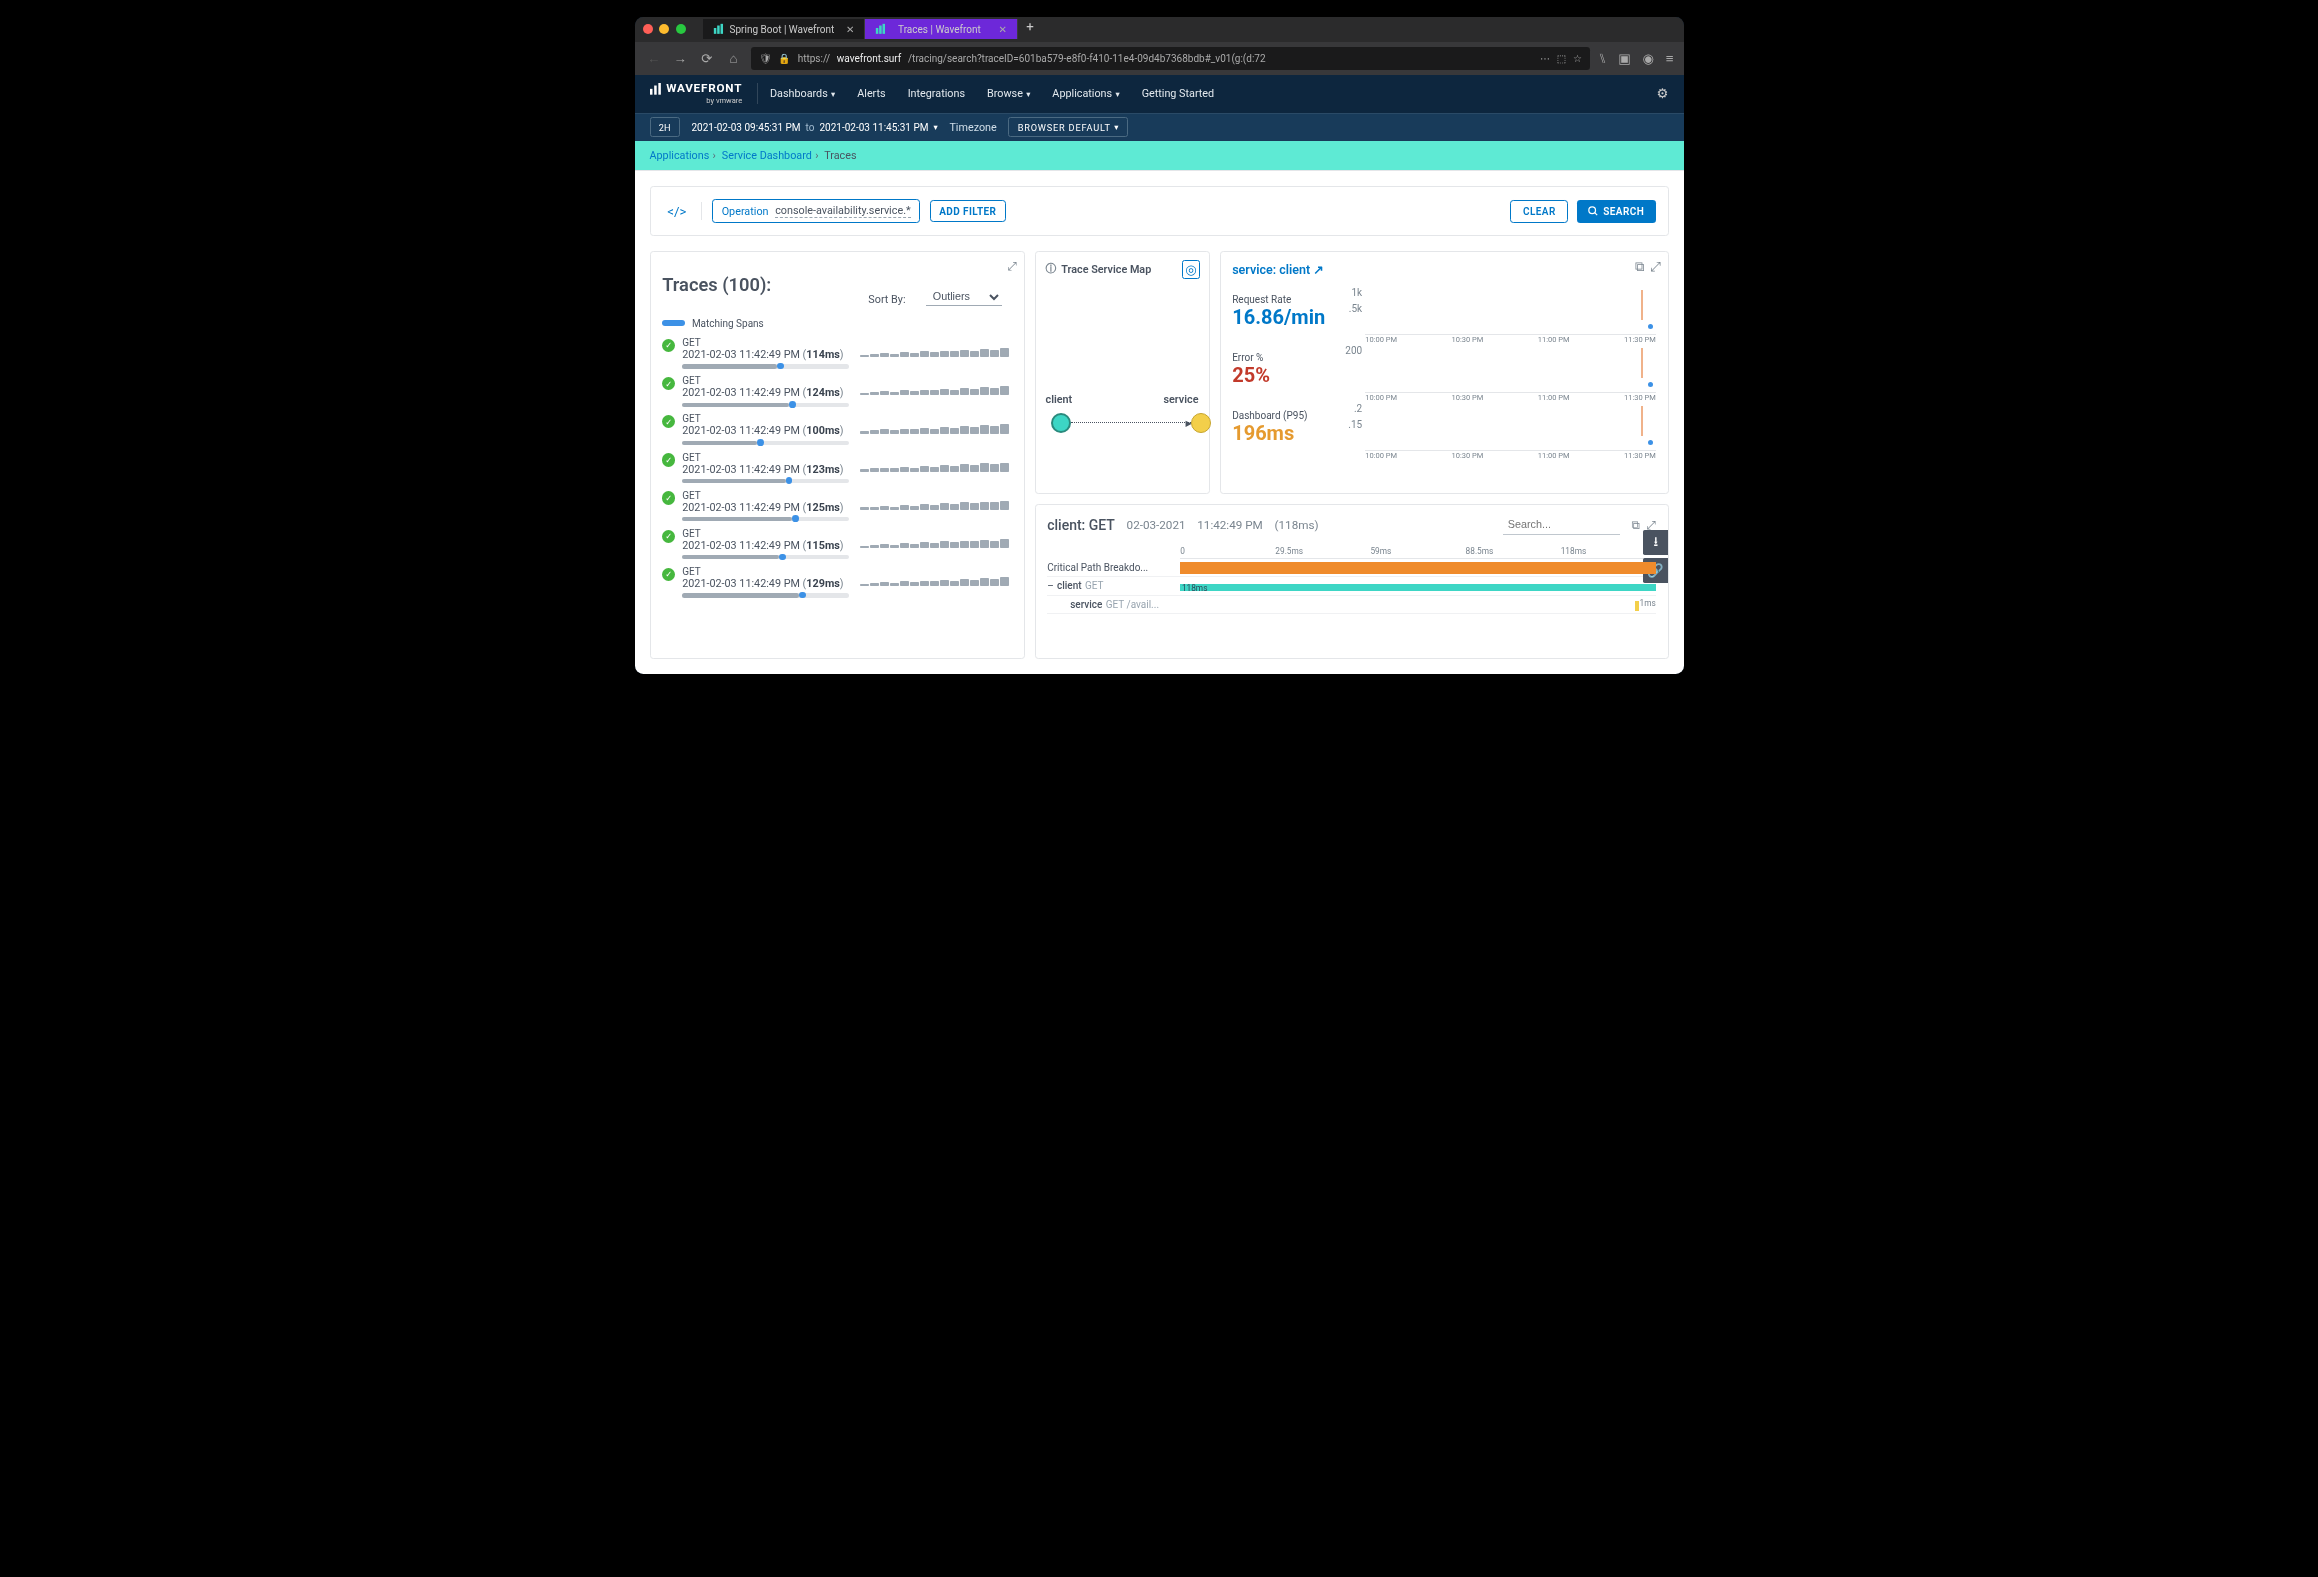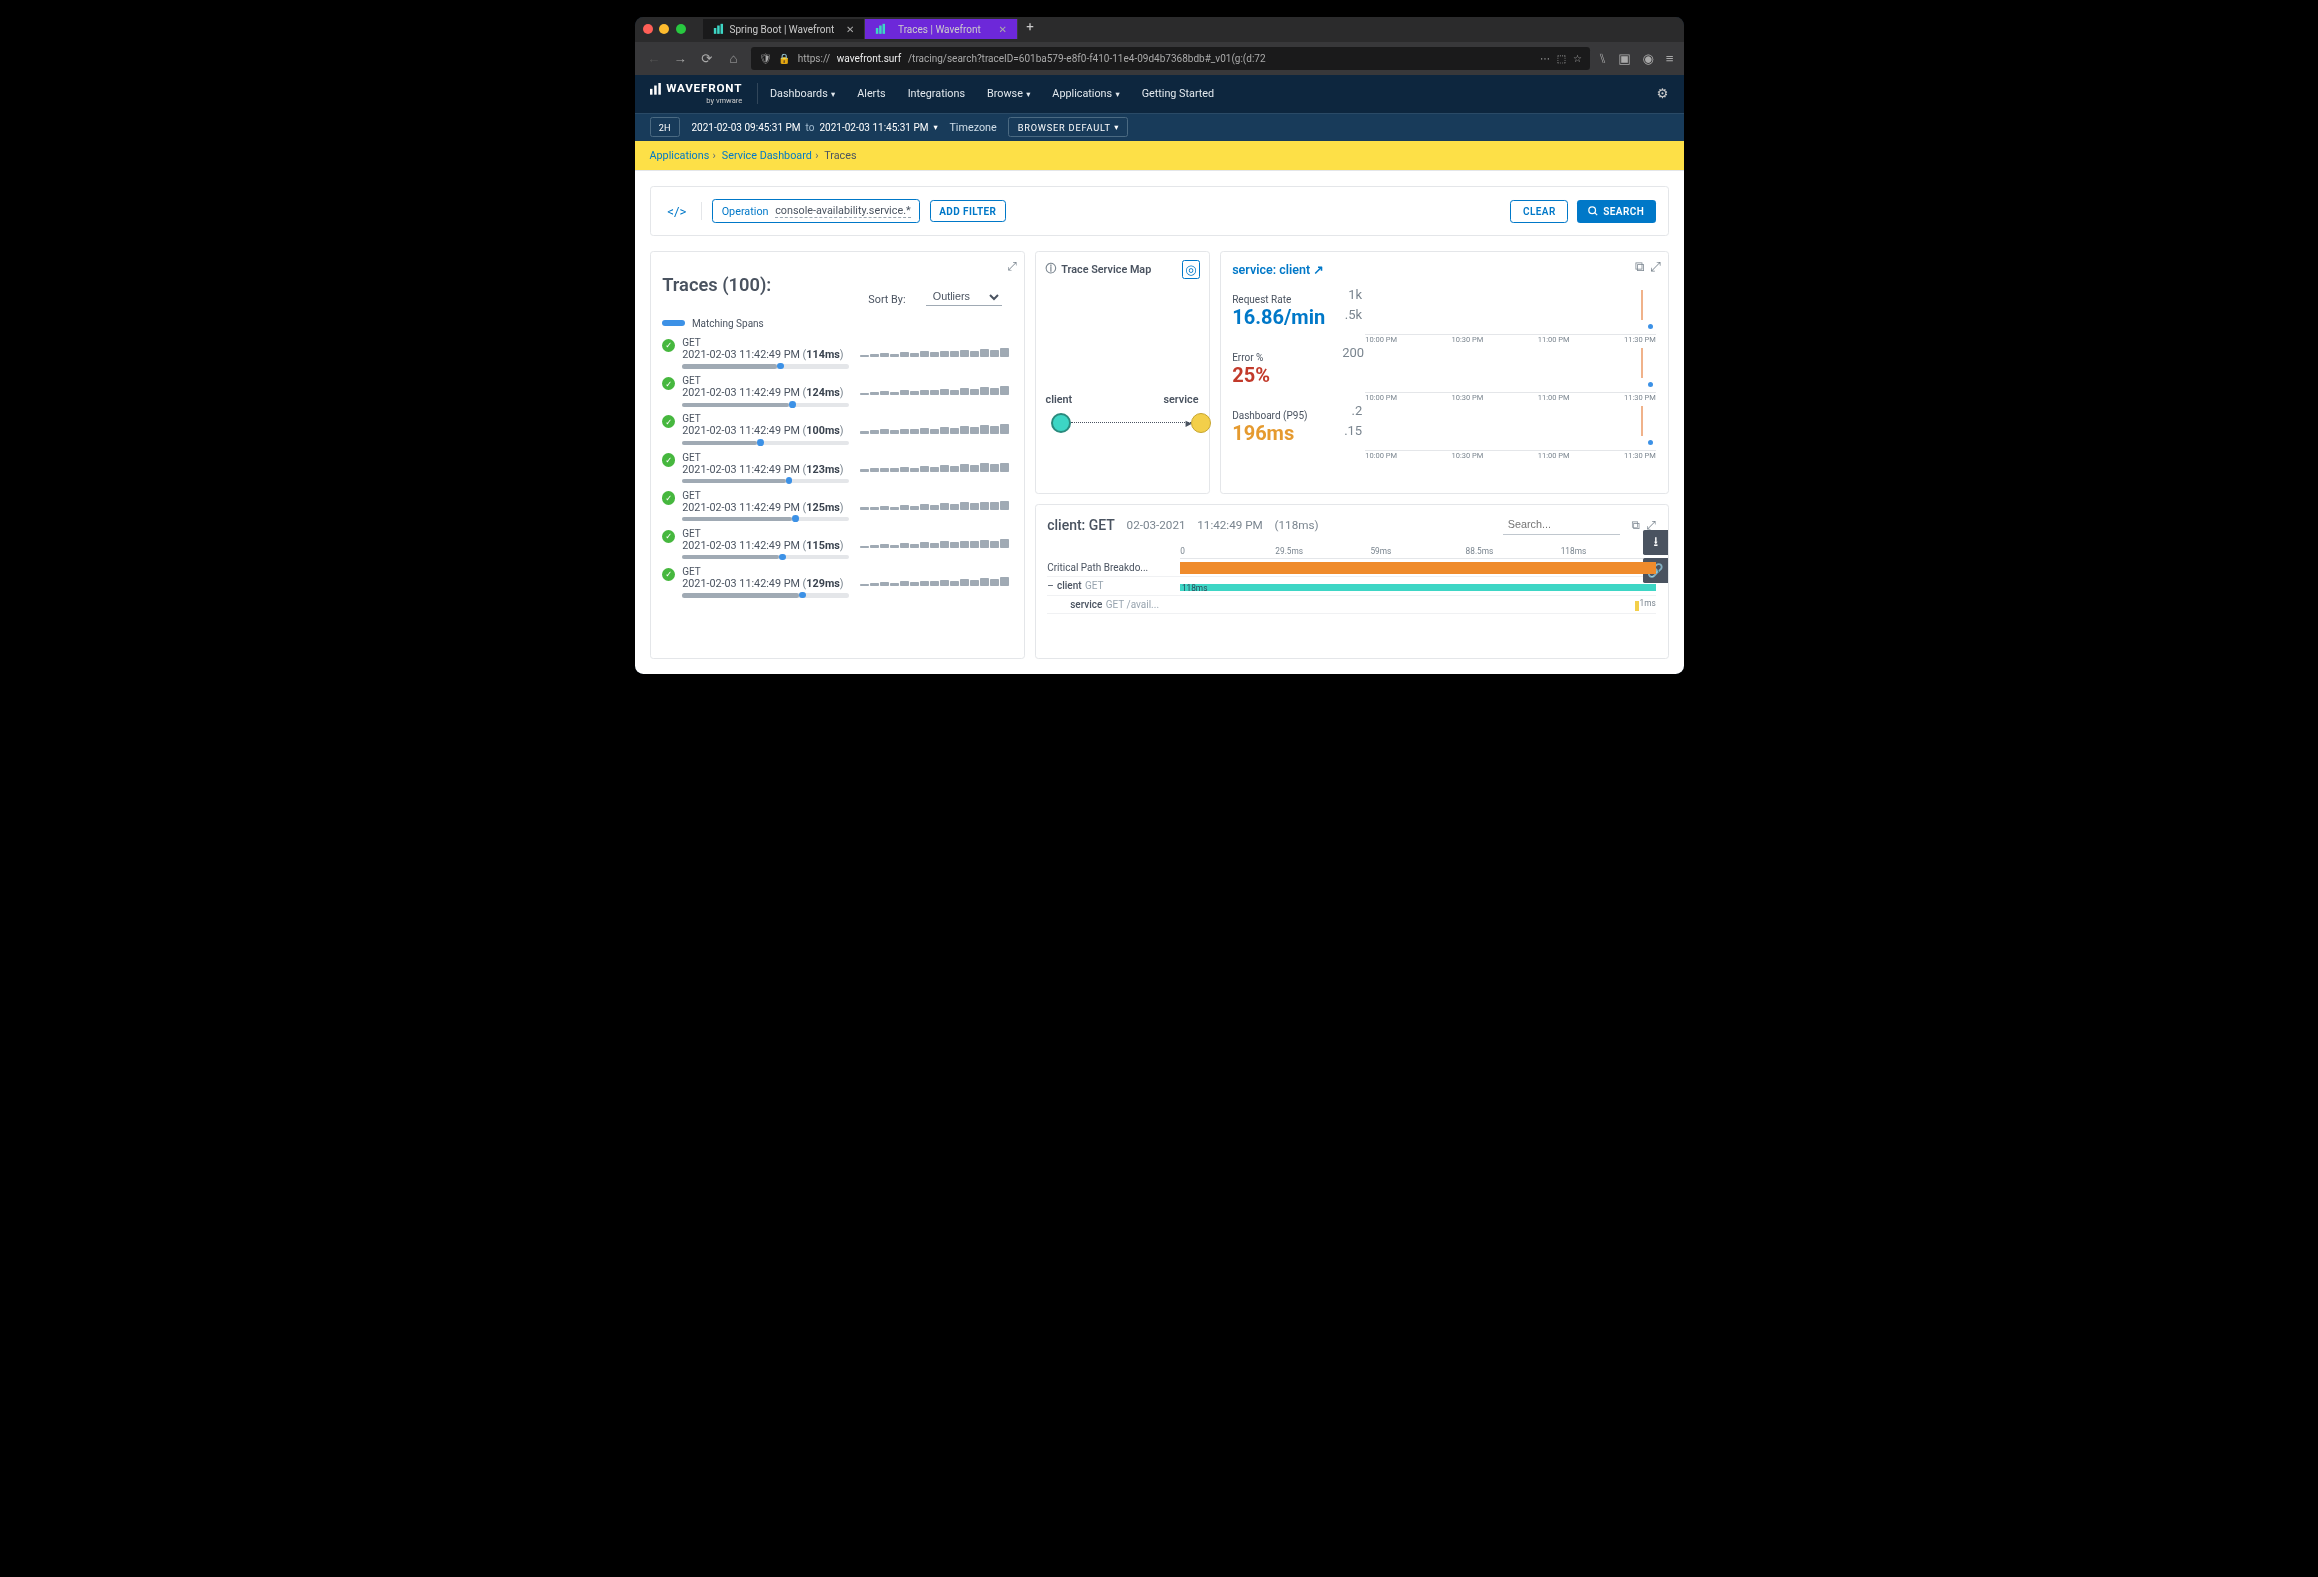--- a/index.html
+++ b/index.html
@@ -28,21 +28,21 @@
 .brand-sub { font-size: 7.5px; color: #ccc; text-align: right; margin-top: 1.7px; }
 .navitems { display: flex; gap: 22px; }
 .navitem { color: #e3e9ee; font-size: 10.8px; cursor: pointer; display: flex; align-items: center; gap: 3.3px; }
 .gear-right { position: absolute; right: 15px; color: #ccc; cursor: pointer; }
 .timebar { background: #183b5a; height: 28px; display: flex; align-items: center; padding: 0 15px; gap: 11.7px; border-top: 0.8px solid rgba(255,255,255,0.08); }
 .time-chip, .tz-select { border: 0.8px solid #4b6a82; color: #fff; font-size: 9.2px; padding: 3.3px 8.3px; border-radius: 2.5px; cursor: pointer; display: flex; align-items: center; gap: 3.3px; }
 .time-range { color: #fff; font-size: 10px; display: flex; align-items: center; gap: 5px; }
 .time-range .to-word { color: #a3bcd0; }
 .tz-label { color: #d0dee9; font-size: 10.8px; }
 .tz-select { letter-spacing: 0.8px; }
-.crumb-bar { background: #fde047; border-bottom: 0.8px solid #e4e6e9; padding: 8.3px 15px; font-size: 10.8px; }
+.crumb-bar { background: #5eead4; border-bottom: 0.8px solid #e4e6e9; padding: 8.3px 15px; font-size: 10.8px; }
 .crumb-bar a { color: #0078c8; text-decoration: none; }
 .crumb-bar .sep { margin: 0 3.3px; color: #5a6a77; }
 .crumb-bar .current { color: #4a5360; }
 .filter-row { background: #fff; border: 0.8px solid #e4e6e9; margin: 15px; border-radius: 3.3px; padding: 11.7px 11.7px; display: flex; align-items: center; gap: 10px; }
 .code-icon { color: #0078c8; padding: 0 5px; cursor: pointer; }
 .filter-chip { border: 0.8px solid #0078c8; border-radius: 3.3px; padding: 4.2px 8.3px; display: flex; gap: 6.7px; align-items: center; font-size: 10.8px; }
 .filter-chip .key { color: #0078c8; }
 .filter-chip .val { color: #4a5360; border-bottom: 0.8px dashed #99a5b0; }
 .add-filter { border: 0.8px solid #0078c8; color: #0078c8; font-size: 10px; padding: 4.2px 8.3px; border-radius: 3.3px; cursor: pointer; font-weight: 700; letter-spacing: 0.4px; }
 .filter-right { margin-left: auto; display: flex; gap: 8.3px; }
@@ -84,21 +84,21 @@
 .label-service { right: 0; }
 .edge-line { position: absolute; top: 146px; left: 25px; width: 122px; border-top: 1.7px dotted #4a5360; }
 .edge-arrow { position: absolute; top: 142px; left: 140px; color: #4a5360; font-size: 8.3px; }
 .stats-panel { flex: 1; padding: 10px 11.7px; position: relative; }
 .stats-title { color: #0078c8; font-size: 12.5px; font-weight: 600; cursor: pointer; }
 .stat-row { display: flex; align-items: center; margin-top: 10px; }
 .stat-block { width: 108px; }
 .stat-label { font-size: 10px; color: #4a5360; }
 .stat-value { font-size: 20px; font-weight: 700; }
 .mini-chart { flex: 1; position: relative; height: 48px; border-bottom: 0.8px solid #e4e6e9; }
-.y-ticks { position: absolute; left: -23px; top: 0; font-size: 13px; color: #7a858f; display: flex; flex-direction: column; gap: 5px; text-align: right; width: 20px; }
+.y-ticks { position: absolute; left: -23px; top: 0; font-size: 10px; color: #7a858f; display: flex; flex-direction: column; gap: 5px; text-align: right; width: 20px; }
 .x-ticks { position: absolute; bottom: -10px; left: 0; right: 0; display: flex; justify-content: space-between; font-size: 7.5px; color: #7a858f; }
 .chart-dot2 { position: absolute; right: 3.3px; bottom: 5px; width: 5px; height: 5px; border-radius: 50%; background: #3c91e6; }
 .errline { position: absolute; right: 13.3px; top: 3.3px; width: 1.7px; height: 30px; background: #e67e3c; opacity: 0.6; }
 .gantt-panel { flex: 1; padding: 10px 11.7px; position: relative; }
 .gantt-header { display: flex; align-items: center; gap: 11.7px; font-size: 11.7px; }
 .gantt-title { font-size: 14px; color: #4a5360; font-weight: 500; }
 .gantt-meta span { color: #7a858f; }
 .gantt-search { margin-left: auto; border: none; border-bottom: 0.8px solid #c0c7ce; padding: 3.3px 5px; font-size: 10.8px; width: 117px; color: #4a5360; }
 .gantt-icons { display: flex; gap: 6.7px; color: #7a858f; }
 .gantt-body { margin-top: 11.7px; }

